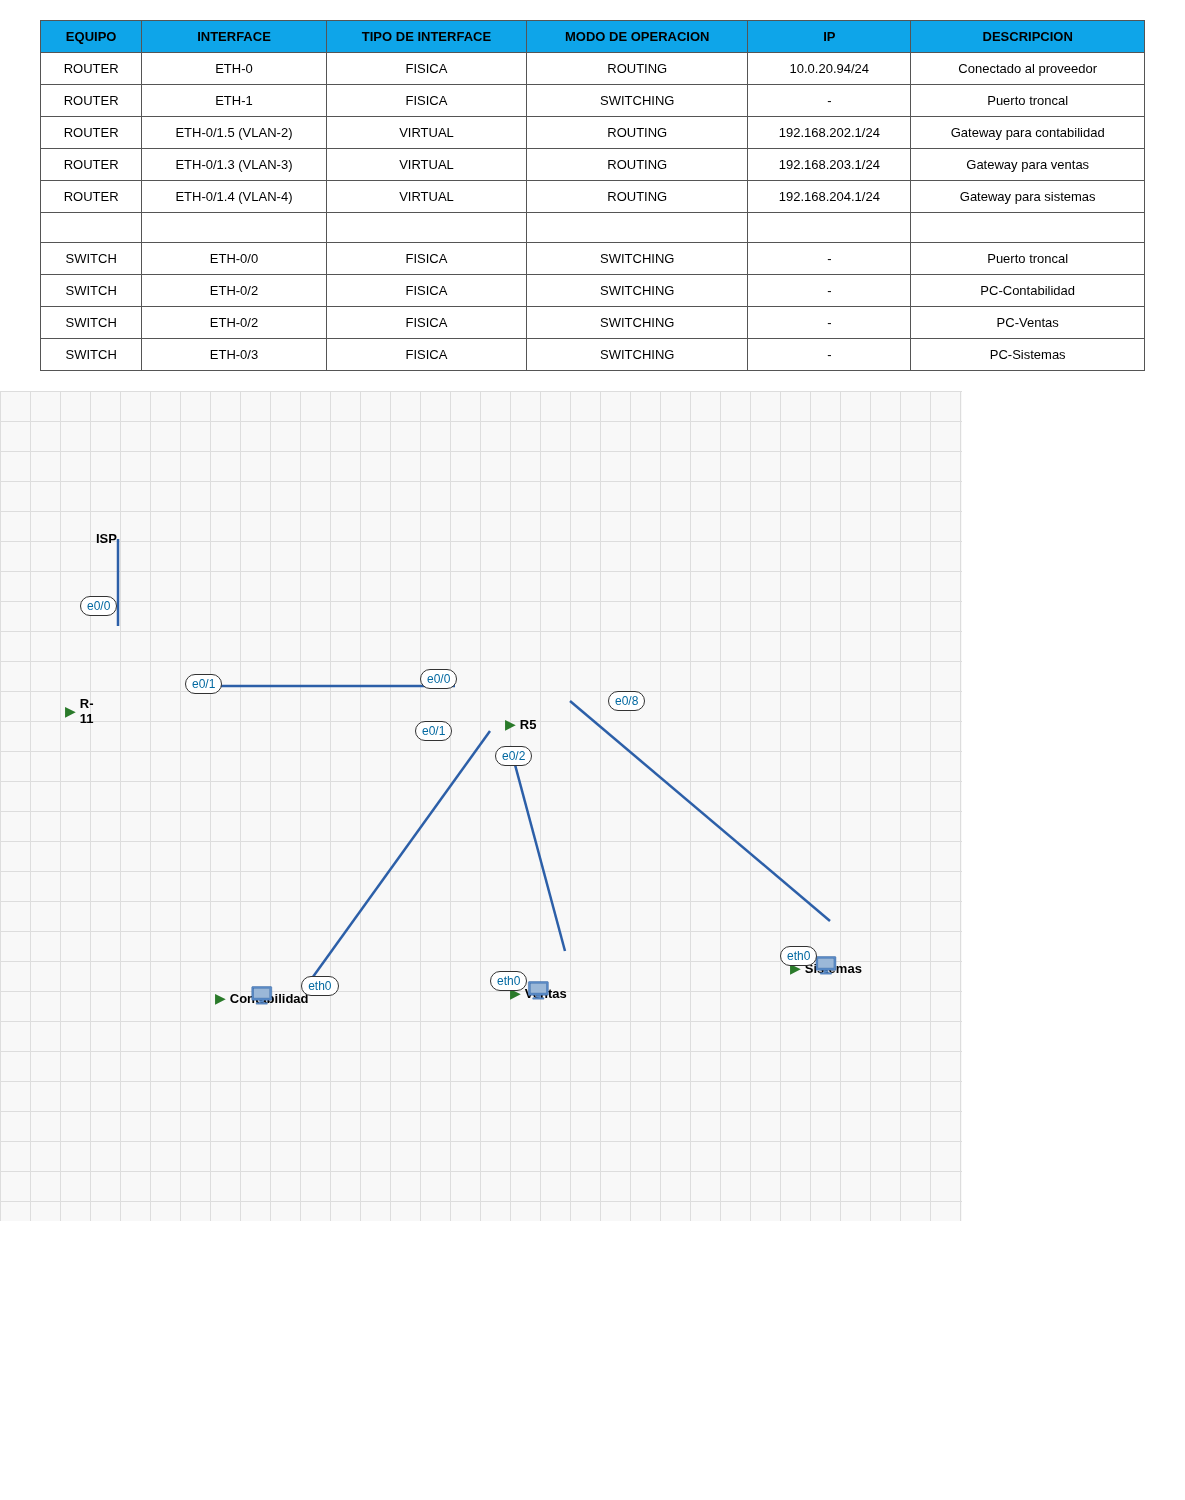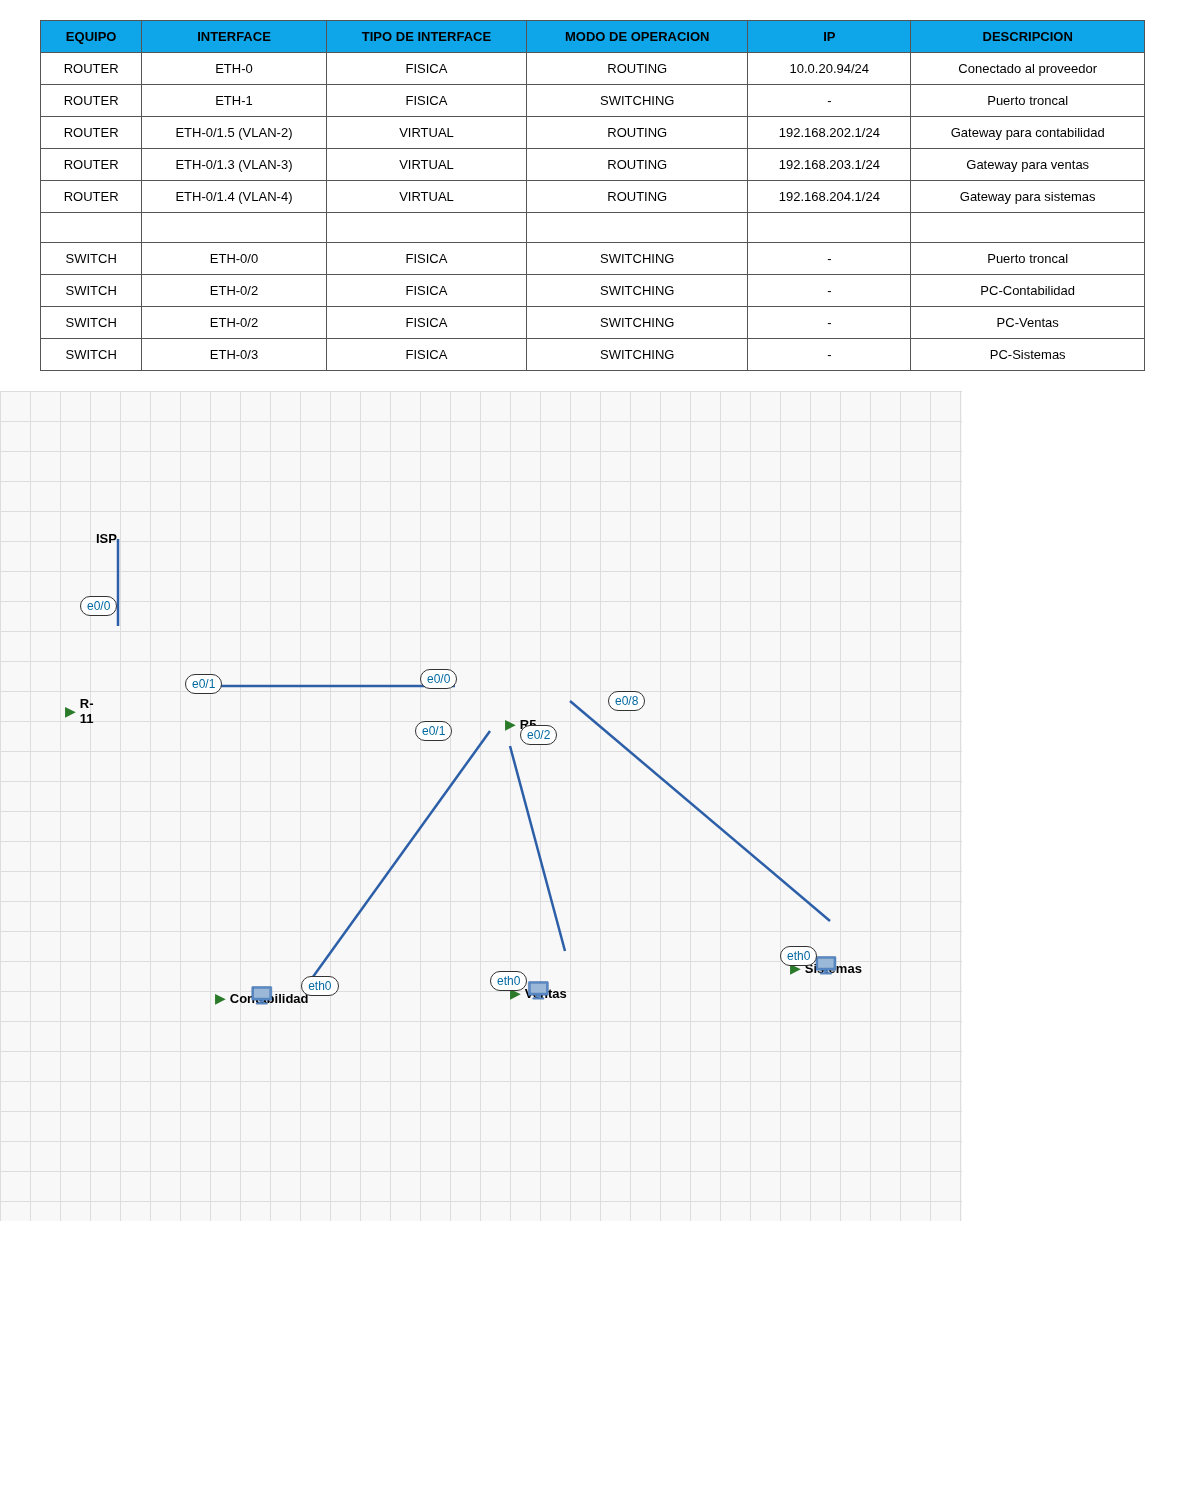--- a/index.html
+++ b/index.html
@@ -264,21 +264,21 @@
     <div style="position:absolute; top:70px; left:50px; display:flex; align-items:center; gap:4px;">
       <span style="color:#2a7a2a; font-size:14px;">▶</span>
       <span style="font-weight:bold; font-size:13px;">R5</span>
     </div>
   </div>
 
   <div class="port-label" style="top:278px; left:420px;">e0/0</div>
 
   <div class="port-label" style="top:330px; left:415px;">e0/1</div>
 
-  <div class="port-label" style="top:334px; left:495px;margin-left:25px;">e0/2</div>
+  <div class="port-label" style="top:355px; left:495px;">e0/2</div>
 
   <div class="port-label" style="top:300px; left:608px;">e0/8</div>
 
   <div class="computer" style="top:595px; left:215px;">
     <svg width="80" height="70" viewBox="0 0 80 70" xmlns="http://www.w3.org/2000/svg">
 
       <rect x="5" y="2" width="70" height="48" rx="3" fill="#5b8cc8" stroke="#2a5a9a" stroke-width="1.5"></rect>
       <rect x="12" y="8" width="56" height="34" fill="#9bb8d8" stroke="#2a5a9a" stroke-width="1"></rect>
 
       <rect x="33" y="50" width="14" height="8" fill="#5b8cc8" stroke="#2a5a9a" stroke-width="1"></rect>

